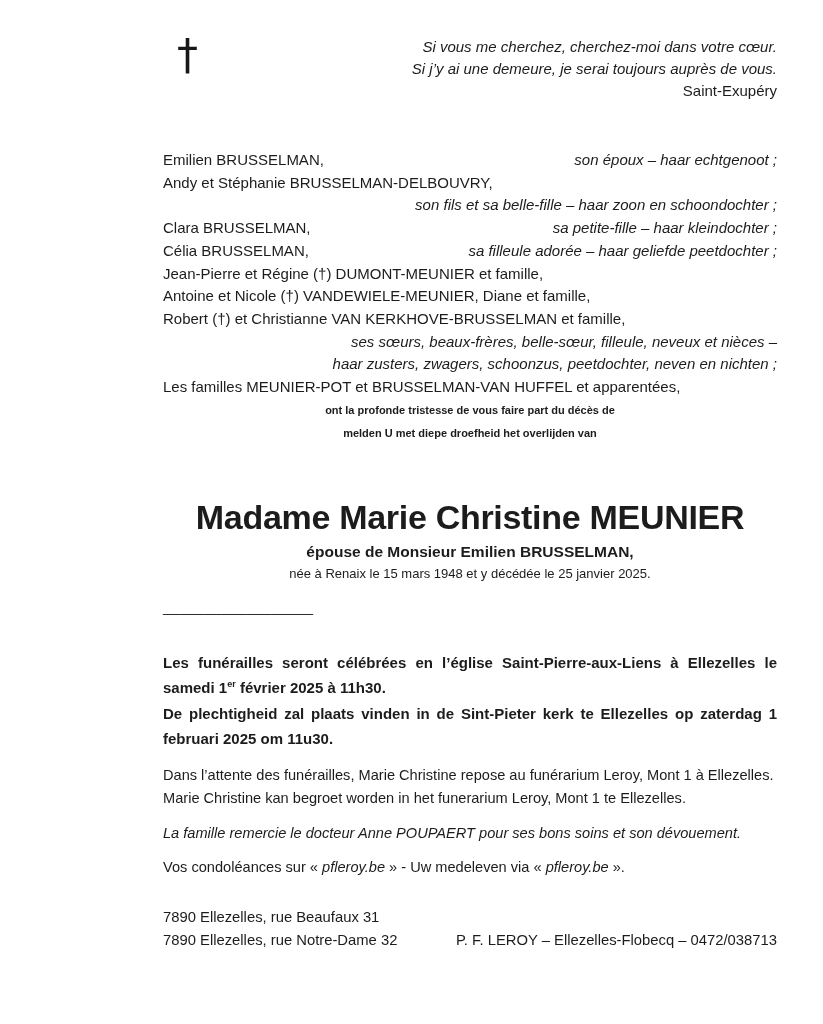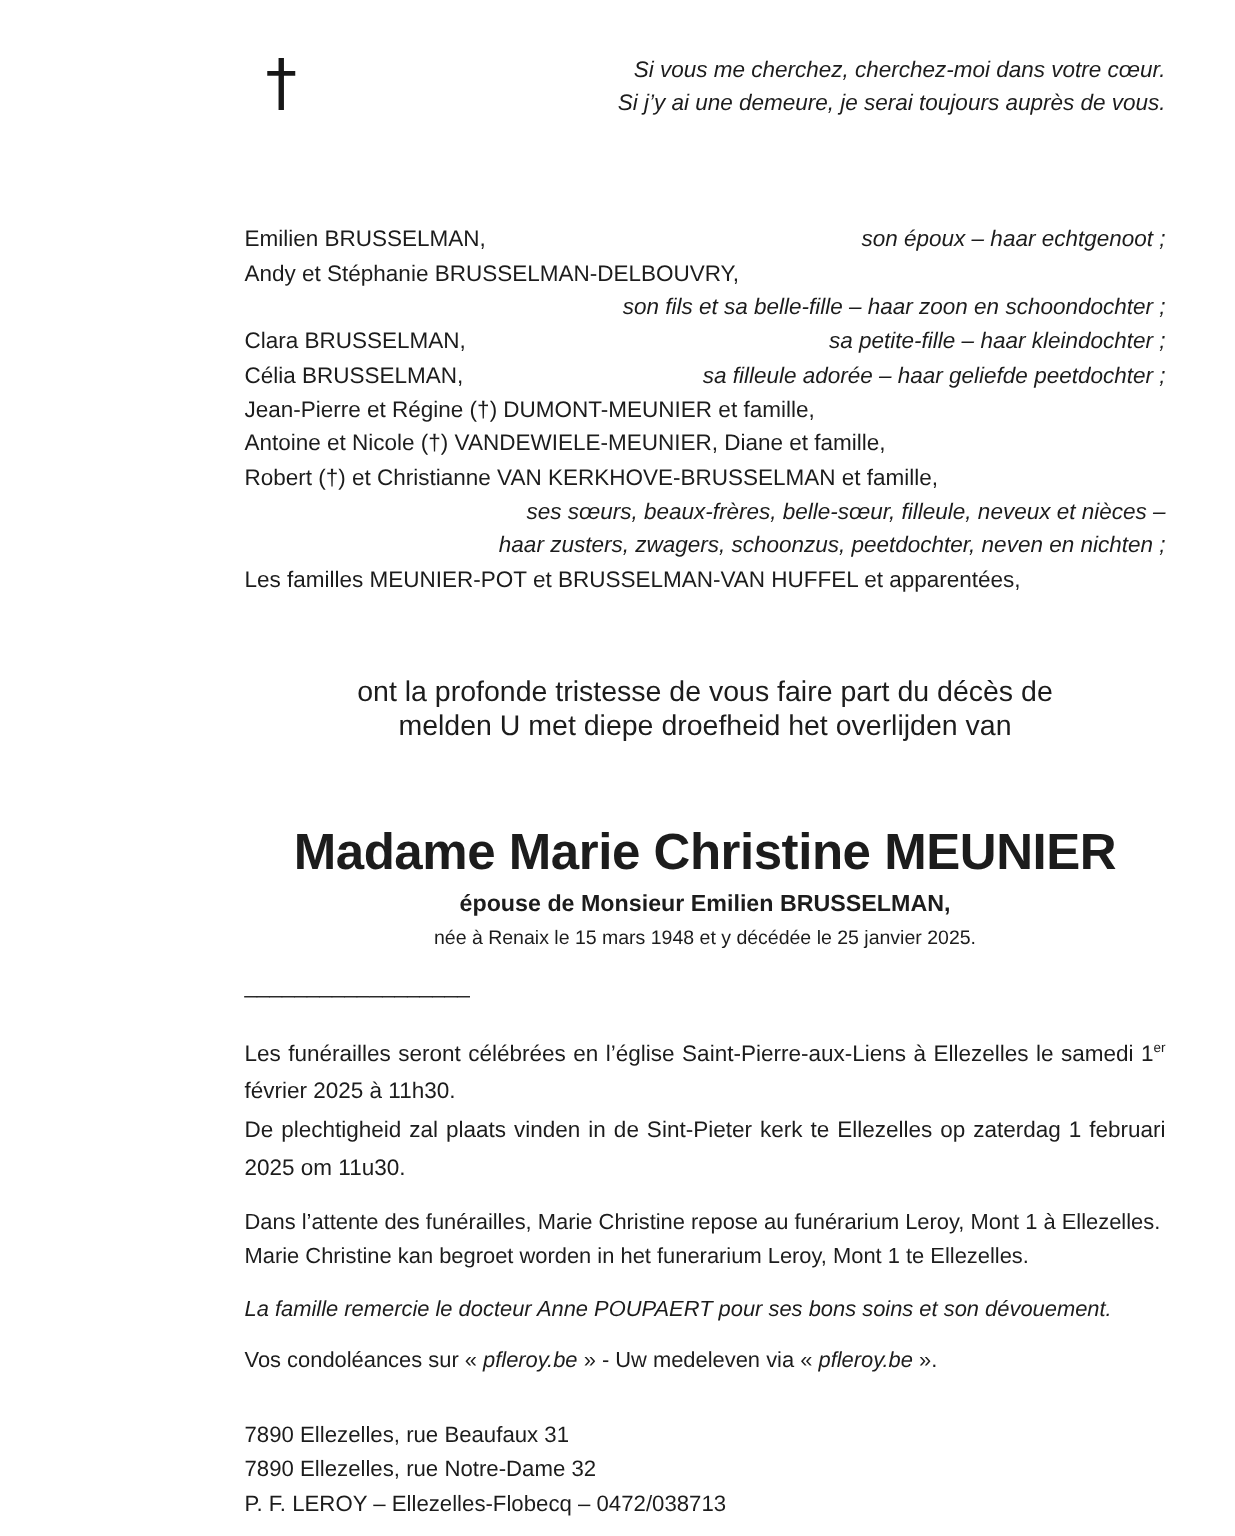--- a/index.html
+++ b/index.html
@@ -36,58 +36,59 @@
   .family { margin-top: 47px; font-size: 15px; }
   .family-row {
     display: flex;
     justify-content: space-between;
     line-height: 22.7px;
     white-space: nowrap;
   }
   .family-row .name { text-align: right; }
   .family-row .relation { margin-left: auto; font-style: italic; text-align: center; }
   
-  .announce { margin-top: 51px; text-align: center; font-size: 19px; line-height: 23.5px; }
+  .announce { text-align: center; font-size: 11px; line-height: 23.5px; font-weight: bold; }
   
   .deceased { margin-top: 50px; text-align: center; }
   .deceased .dname {
     font-size: 34px;
     font-weight: 700;
     letter-spacing: -0.3px;
     line-height: 42px;
     white-space: nowrap;
   }
   .deceased .spouse { font-size: 15.5px; font-weight: 700; line-height: 22px; margin-top: 3px; }
   .deceased .dates { font-size: 13px; line-height: 22px; }
   .divider { margin-top: 11px; font-size: 15px; line-height: 22px; letter-spacing: 0; }
   
-  .funeral { margin-top: 21px; font-weight: 400; font-size: 15px; line-height: 25.5px; }
+  .funeral { margin-top: 32px; font-weight: 700; font-size: 15px; line-height: 25.5px; }
   .funeral p { text-align: justify; }
   .funeral sup { font-size: 9px; vertical-align: super; line-height: 0; }
   
   .para { font-size: 14.6px; line-height: 23.5px; }
   .repose { margin-top: 12px; }
   .thanks { margin-top: 11px; font-style: italic; }
   .condolences { margin-top: 11px; }
   .site { font-style: italic; }
   .single { white-space: nowrap; }
   
   .footer { margin-top: 26px; font-size: 14.8px; line-height: 23px; }
-  .footer-row { display: flex; justify-content: space-between; white-space: nowrap; flex-direction: column; }
+  .footer-row { display: flex; justify-content: space-between; white-space: nowrap; }
 </style>
 </head>
 <body>
 
 <div class="page">
 
   <div class="header">
     <span class="cross">†</span>
     <div class="quote">
       <div class="q-line">Si vous me cherchez, cherchez-moi dans votre cœur.</div>
       <div class="q-line">Si j’y ai une demeure, je serai toujours auprès de vous.</div>
+      <div class="q-attr">Saint-Exupéry</div>
     </div>
   </div>
 
   <div class="family">
     <div class="family-row">
       <span class="name">Emilien BRUSSELMAN,</span>
       <span class="relation">son époux – haar echtgenoot ;</span>
     </div>
     <div class="family-row">
       <span class="name">Andy et Stéphanie BRUSSELMAN-DELBOUVRY,</span>

